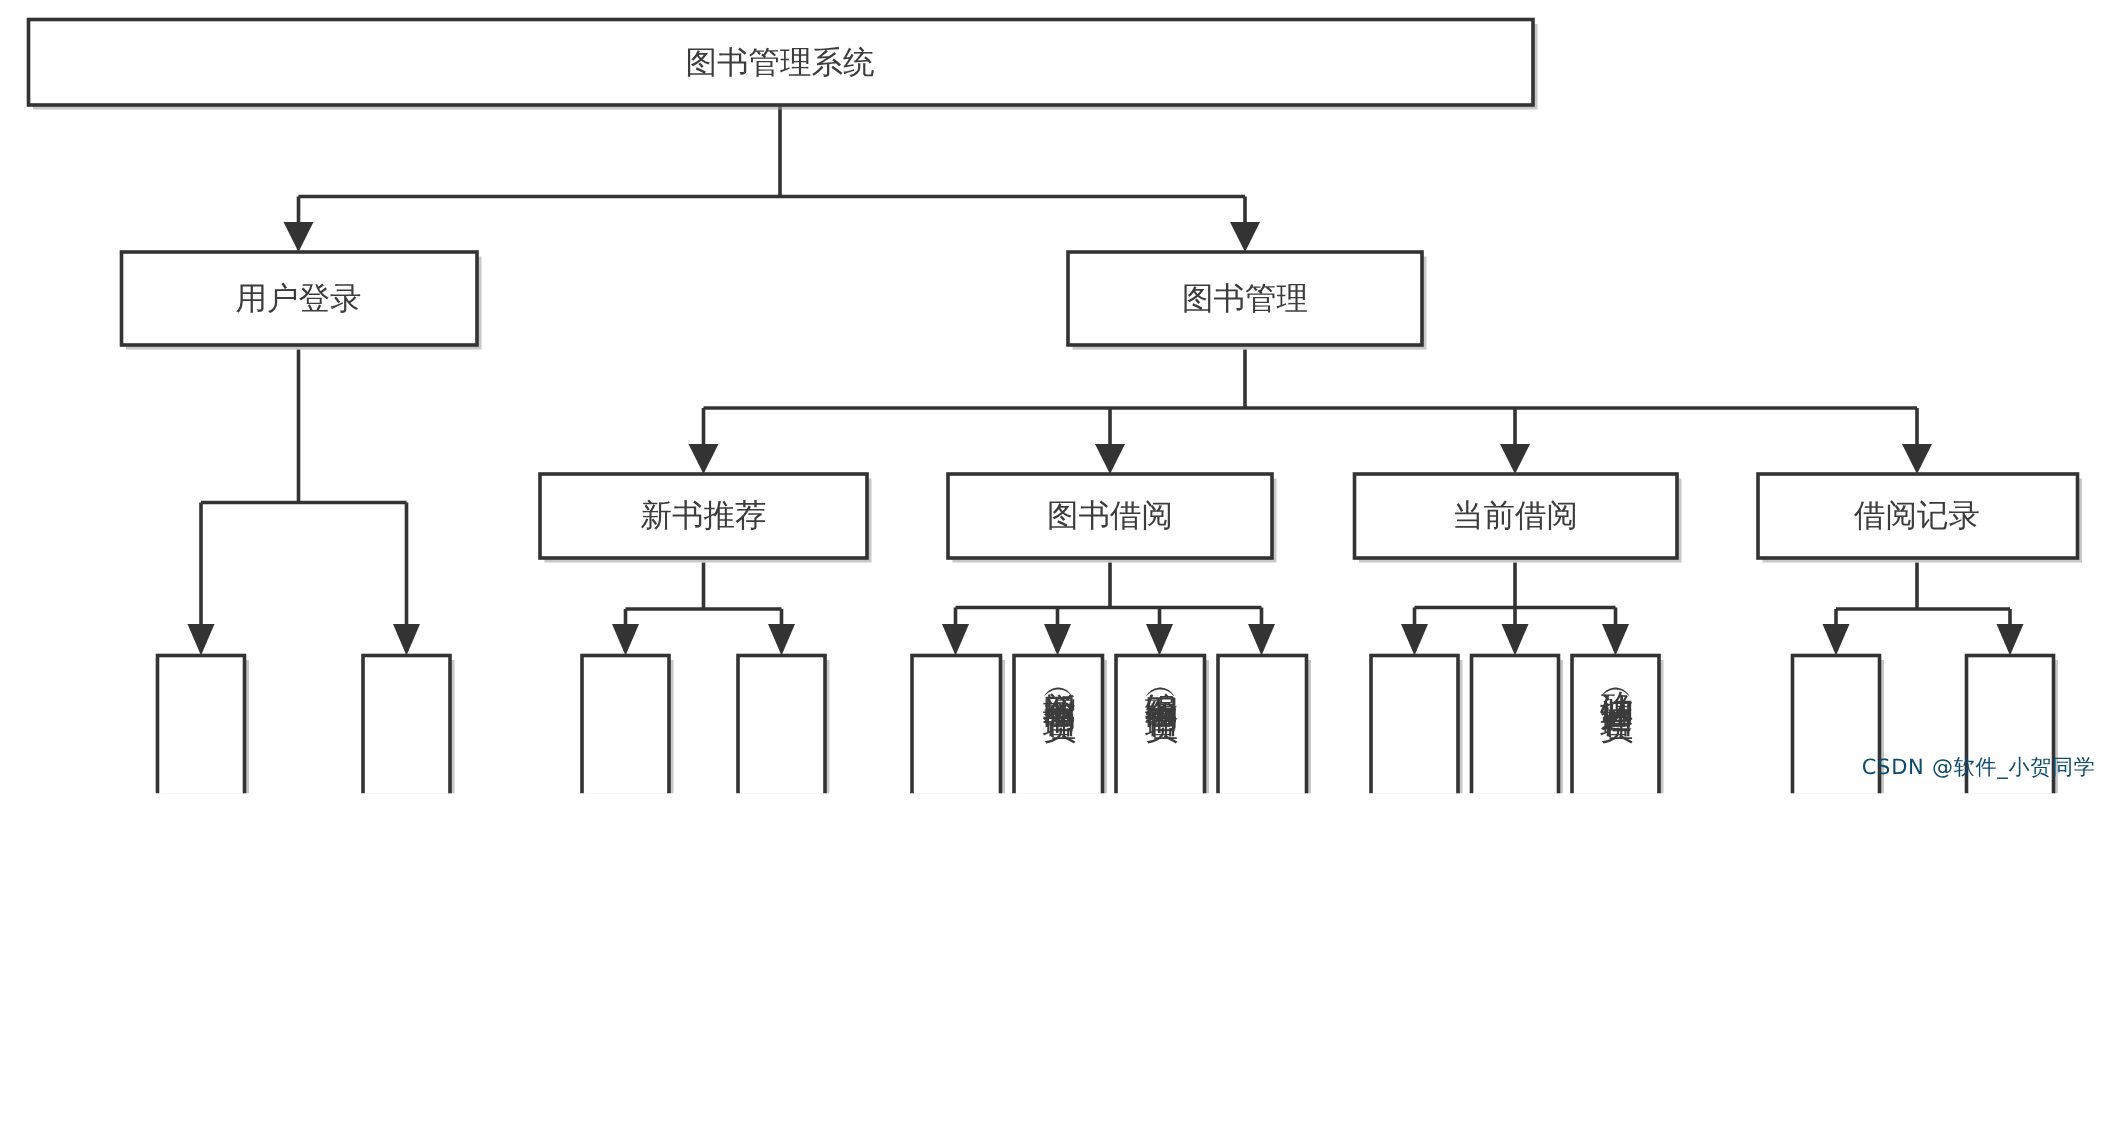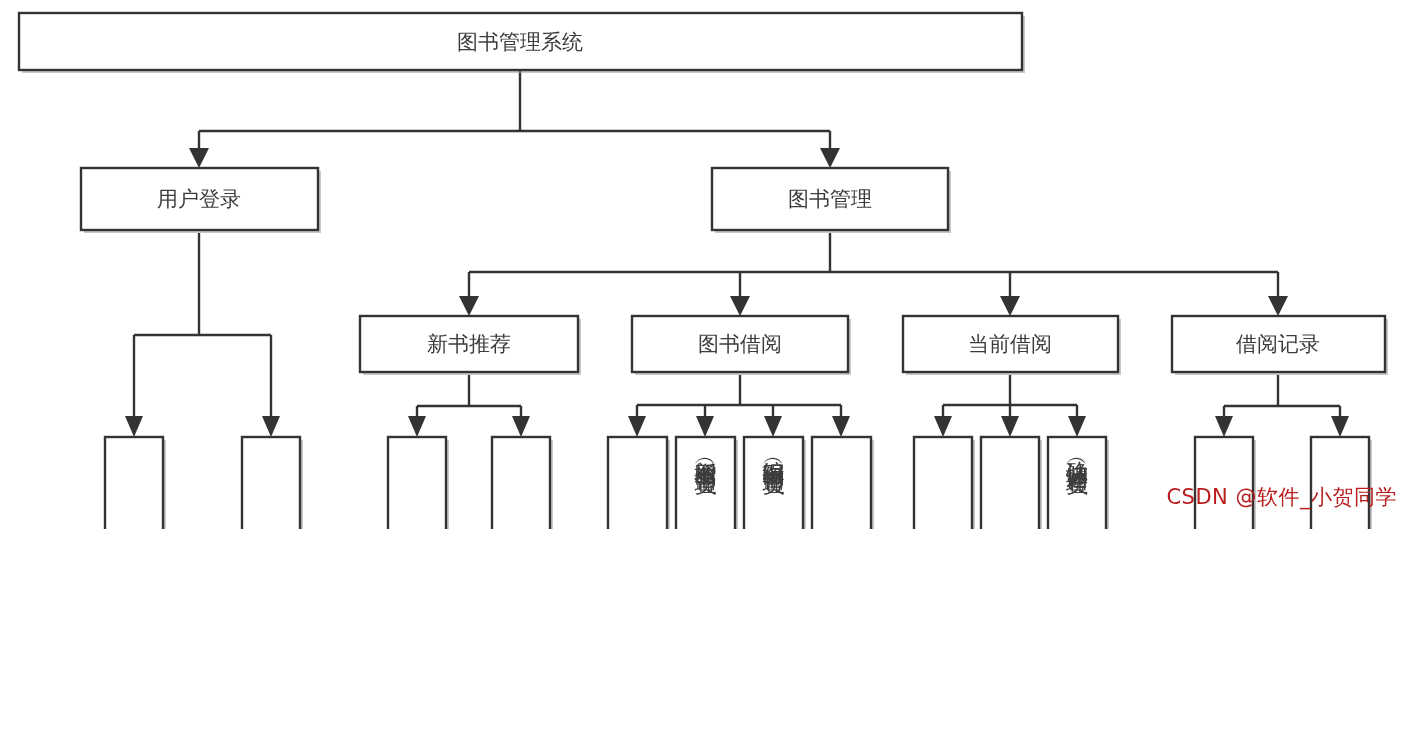--- a/index.html
+++ b/index.html
@@ -65,24 +65,24 @@
     font-family: "DejaVu Sans", "Liberation Sans", sans-serif;
     font-size: 22px;
     line-height: 1.08;
     color: #3c3c3c;
     letter-spacing: 2px;
     white-space: nowrap;
   }
   .watermark {
     position: absolute;
     right: 8px;
-    bottom: 18px;
-    font-family: "DejaVu Sans", "Liberation Sans", sans-serif;
-    font-size: 21px;
-    color: #b91c1c;
+    bottom: 8px;
+    font-family: "DejaVu Sans", "Liberation Sans", sans-serif;
+    font-size: 14px;
+    color: #0c4a6e;
     letter-spacing: 0.5px;
     white-space: nowrap;
   }
 </style>
 </head>
 <body>
 
 <div id="diagram-root">
 
   <svg class="diagram-canvas" viewBox="0 0 1405 747">

